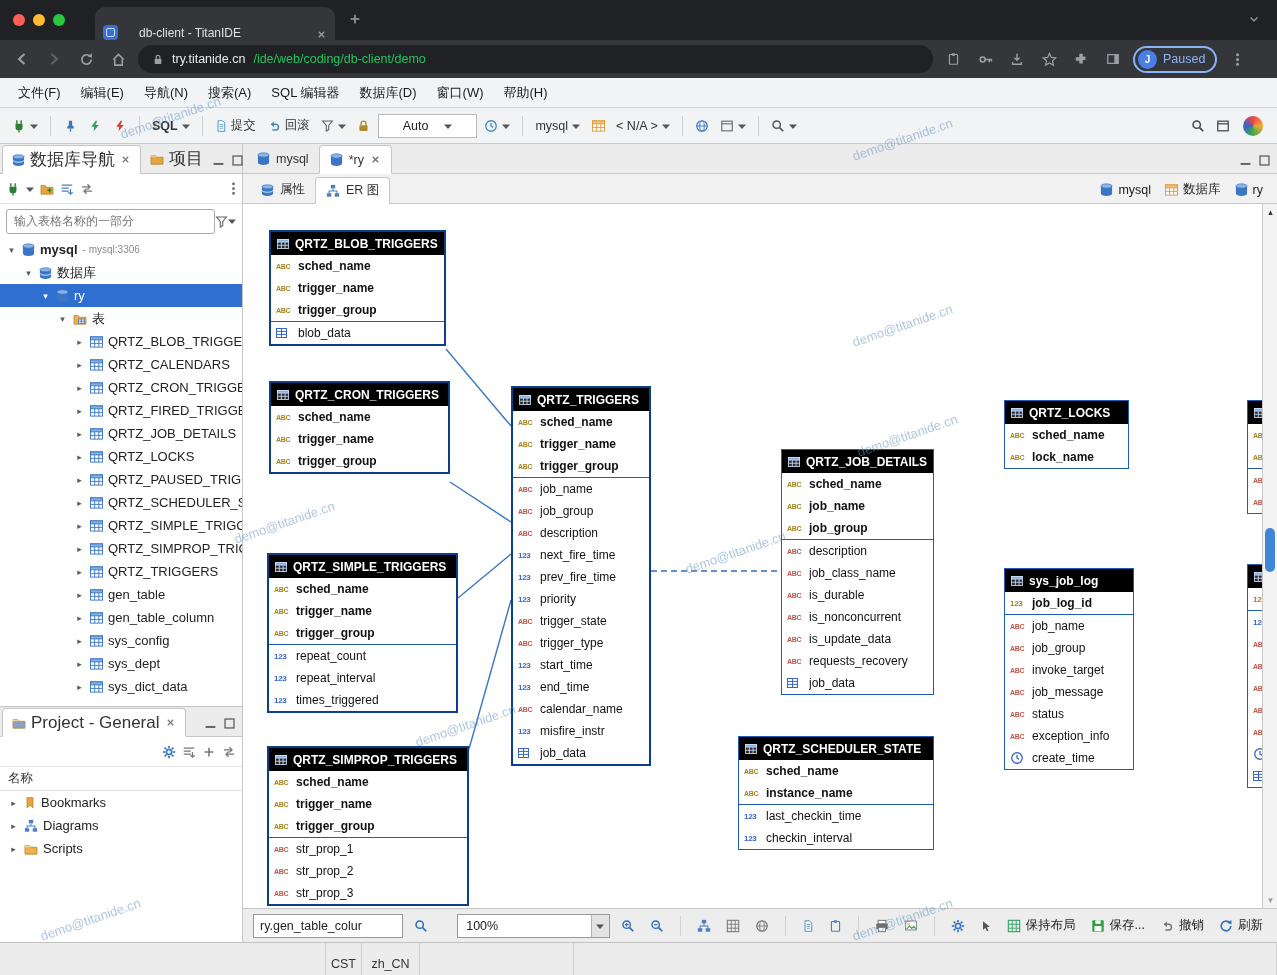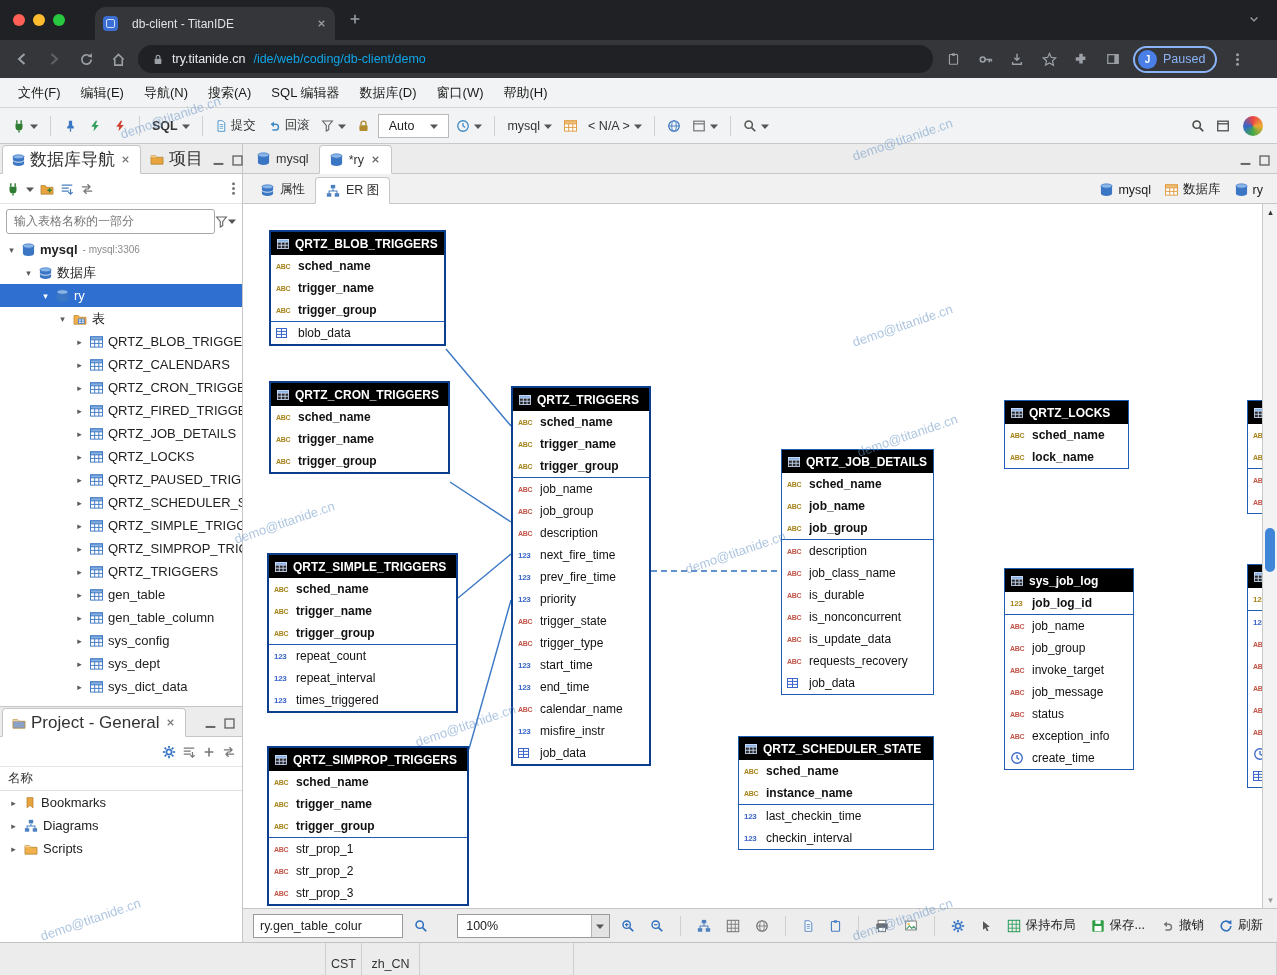--- a/index.html
+++ b/index.html
@@ -4,42 +4,42 @@
 <style>
 *{margin:0;padding:0;box-sizing:border-box}
 html,body{width:1277px;height:975px}
 body{font-family:"Liberation Sans",sans-serif;background:#fff;overflow:hidden}
 #page{position:relative;width:1277px;height:975px;overflow:hidden;background:#fff}
 .abs{position:absolute}
 svg{display:block}
 
 #titlebar{left:0;top:0;width:1277px;height:40px;background:#202124}
 .tl{position:absolute;width:12px;height:12px;border-radius:50%;top:14px}
-#tab{position:absolute;left:95px;top:7px;width:240px;height:33px;background:#35363a;border-radius:10px 10px 0 0;display:flex;align-items:center;padding:0 8px;gap:14px}
+#tab{position:absolute;left:95px;top:7px;width:240px;height:33px;background:#35363a;border-radius:10px 10px 0 0;display:flex;align-items:flex-end;padding:0 8px;gap:21px}
 #tab .t{color:#dfe1e5;font-size:12px;flex:1;white-space:nowrap;overflow:hidden}
 .favicon{width:15px;height:15px;border-radius:4px;background:#3b6fd4;flex:none;position:relative}
 .favicon::after{content:"";position:absolute;left:3px;top:3px;right:3px;bottom:3px;border:1.5px solid #cfe0ff;border-radius:2px}
 .tabx,.ticon{display:inline-flex;align-items:center;justify-content:center}
 #newtab{position:absolute;left:348px;top:12px}
 #tabsearch{position:absolute;left:1248px;top:13px}
 #navbar{left:0;top:40px;width:1277px;height:38px;background:#35363a;display:flex;align-items:center;padding:0 10px;gap:8px}
 .nbtn{width:24px;height:24px;display:inline-flex;align-items:center;justify-content:center;border-radius:50%;flex:none}
 #urlpill{flex:1;height:28px;background:#202124;border-radius:14px;display:flex;align-items:center;padding:0 14px;gap:8px;max-width:795px;min-width:0}
 #urlpill .u1{color:#e8eaed;font-size:12.5px;white-space:nowrap}
-#urlpill .u2{color:#0ea5e9;font-size:12.5px;white-space:nowrap;overflow:hidden}
+#urlpill .u2{color:#22c55e;font-size:12.5px;white-space:nowrap;overflow:hidden}
 #profile{height:27px;border:2px solid #8ab4f8;border-radius:15px;display:flex;align-items:center;gap:6px;padding:0 10px 0 3px;flex:none}
 #profile .av{width:19px;height:19px;border-radius:50%;background:#4a7fe8;color:#fff;font-size:10px;display:flex;align-items:center;justify-content:center;font-weight:bold}
 #profile .pl{color:#8ab4f8;font-size:12.5px}
 
 #menubar{left:0;top:78px;width:1277px;height:30px;background:#f2f3f4;border-bottom:1px solid #d5d5d5;display:flex;align-items:center;padding:0 8px}
 .menu-item{font-size:13px;color:#1a1a1a;padding:4px 10px;border-radius:3px;white-space:nowrap}
 #maintb{left:0;top:108px;width:1277px;height:36px;background:#f2f3f4;border-bottom:1px solid #c9c9c9;display:flex;align-items:center;padding:0 8px;gap:3px}
 .tbtn{height:26px;min-width:22px;display:inline-flex;align-items:center;justify-content:center;gap:4px;padding:0 4px;border-radius:3px;font-size:12.5px;color:#333;white-space:nowrap}
 .tsep{width:1px;height:20px;background:#d0d0d0;margin:0 5px;flex:none}
-.combo{background:#fff;border:1px solid #b9b9b9;height:24px;display:inline-flex;align-items:center;padding:0 10px;font-size:12.5px;gap:16px;color:#222}
+.combo{background:#fff;border:1px solid #b9b9b9;height:24px;display:inline-flex;align-items:center;padding:0 24px;font-size:12.5px;gap:16px;color:#222}
 .avatar2{width:20px;height:20px;border-radius:50%;background:conic-gradient(#e44,#ea3,#4a4,#36c,#e44);flex:none;margin:0 6px}
 
 #sidebar{left:0;top:144px;width:243px;height:798px;background:#fff;border-right:1px solid #c6c6c6}
 .ptabs{height:30px;background:#ececec;border-bottom:1px solid #c6c6c6;display:flex;align-items:flex-end;padding-left:2px}
 .ptab{height:29px;display:flex;align-items:center;gap:5px;padding:0 9px;font-size:17px;color:#333;white-space:nowrap}
 .ptab.active{background:#fff;margin-bottom:-1px;border:1px solid #c6c6c6;border-bottom:1px solid #fff;border-radius:4px 4px 0 0}
 .winbtns{margin-left:auto;display:flex;gap:6px;align-items:center;padding:0 6px 6px 0}
 .stoolbar{height:30px;display:flex;align-items:center;gap:6px;padding:0 6px;border-bottom:1px solid #e4e4e4}
 .filterrow{height:34px;display:flex;align-items:center;gap:0;padding:0 6px}
 .finp{flex:1;height:25px;border:1px solid #a9a9a9;border-radius:3px;font-size:12px;padding:0 7px;font-family:"Liberation Sans",sans-serif;color:#444}

